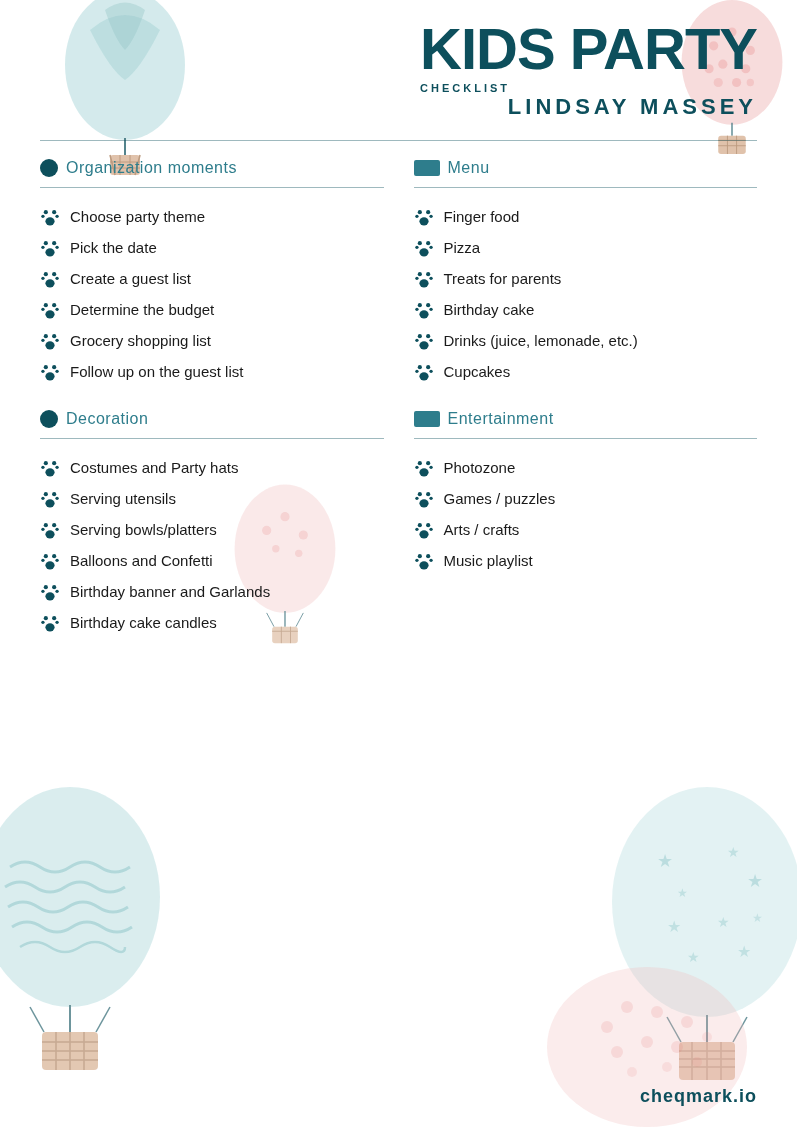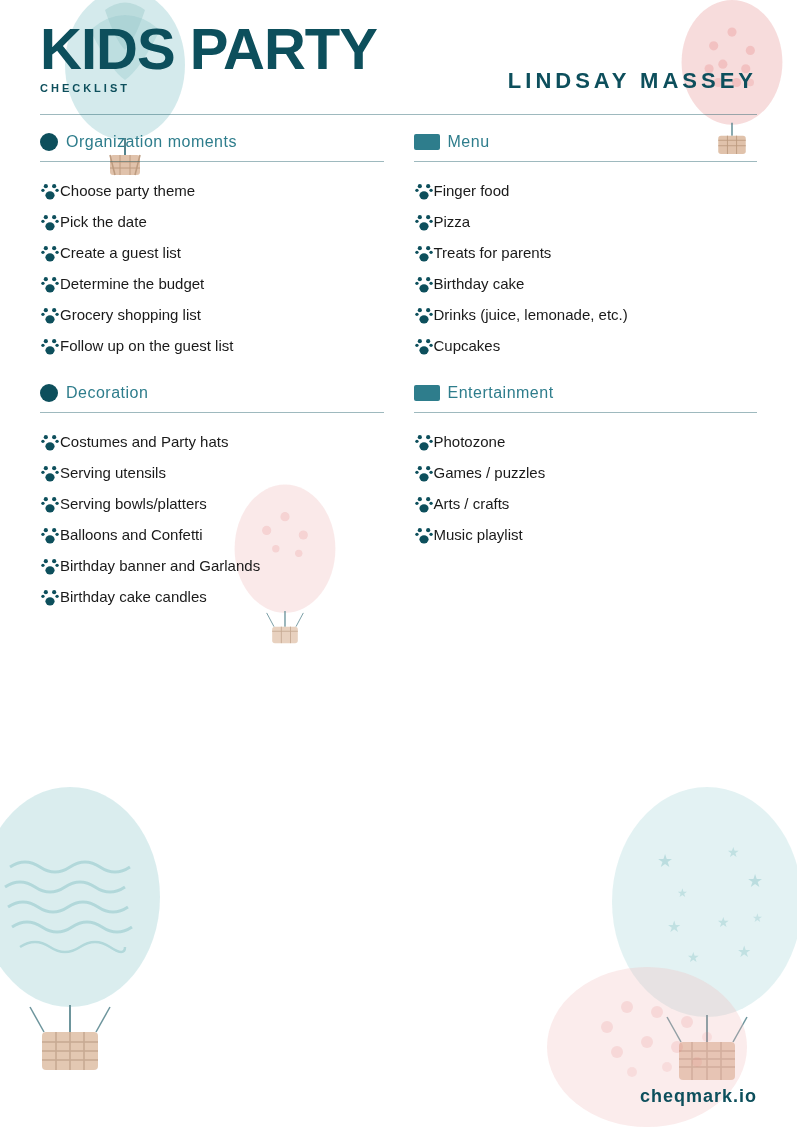--- a/index.html
+++ b/index.html
@@ -78,20 +78,21 @@
       z-index: 2;
       padding: 20px 40px 20px 40px;
     }
 
     
     .header {
       display: flex;
       justify-content: space-between;
       align-items: flex-end;
       margin-bottom: 20px;
+      flex-direction: column;
     }
 
     .title-block {}
 
     .main-title {
       font-size: 58px;
       font-weight: 900;
       color: #0d4f5c;
       font-family: 'Arial Black', Arial, sans-serif;
       letter-spacing: -1px;
@@ -167,20 +168,21 @@
 
     
     .check-list {
       list-style: none;
       margin-bottom: 24px;
     }
 
     .check-item {
       display: flex;
       align-items: flex-start;
+      gap: 10px;
       margin-bottom: 6px;
       font-size: 15px;
       color: #1a1a1a;
       line-height: 1.4;
     }
 
     .check-icon {
       flex-shrink: 0;
       margin-top: 2px;
     }

